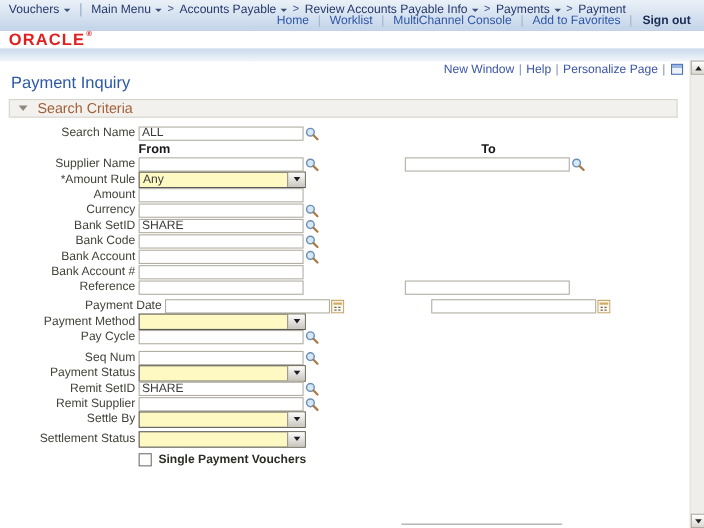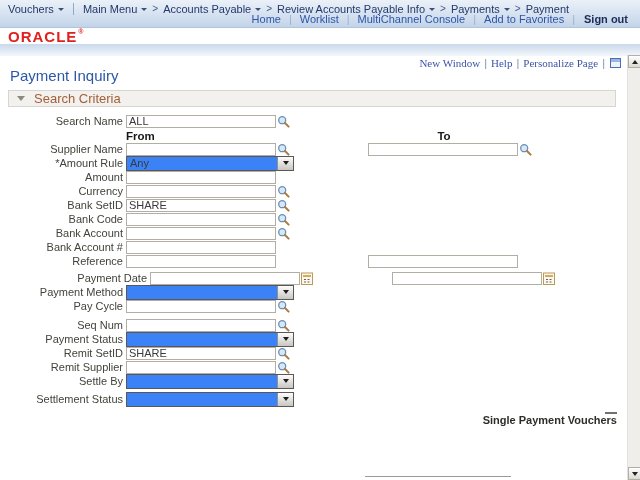--- a/index.html
+++ b/index.html
@@ -25,21 +25,21 @@
   
   .logo{position:absolute;left:8px;top:28px;font-size:15px;font-weight:bold;color:#e21f1f;
         letter-spacing:1px;}
   .logo-tm{font-size:7px;vertical-align:top;margin-left:1px;}
   .blueband{position:absolute;left:0;top:44px;width:640px;height:12px;
             background:linear-gradient(#c9d8eb,#f3f7fb);}
 
   
   .pagebar{position:absolute;right:19px;top:57px;display:flex;align-items:center;
            font-size:11px;color:#3b55a6;white-space:nowrap;}
-  .pb-item{cursor:pointer;font-family:Liberation Serif, serif;}
+  .pb-item{cursor:pointer;}
   .pb-pipe{color:#7c8fc0;margin:0 4px;}
   .grid-icon{display:inline-block;width:11px;height:10px;border:1px solid #4a6fb5;background:
      linear-gradient(#9db6e0 0 3px,#eef3fa 3px);box-sizing:border-box;margin-left:1px;cursor:pointer;}
 
   
   .vscroll{position:absolute;right:0;top:55px;width:13px;height:425px;background:#f0eeea;
            border-left:1px solid #e4e2dd;box-sizing:border-box;}
   .vs-btn{position:absolute;left:0;width:13px;height:13px;box-sizing:border-box;
           background:linear-gradient(#ffffff,#dcd9d3);border:1px solid #b2aea5;
           display:flex;align-items:center;justify-content:center;cursor:pointer;}
@@ -63,29 +63,29 @@
   .flabel{width:126px;text-align:right;padding-right:3px;font-size:11px;font-weight:400;
           color:#43433b;white-space:nowrap;box-sizing:border-box;}
   .fctrl{width:242px;display:flex;align-items:center;}
   .fto{display:flex;align-items:center;}
   .ptext{width:150px;height:13px;border:1px solid #b2aea3;font:11px "Liberation Sans",sans-serif;
          color:#3a3a3a;padding:0 2px;box-sizing:border-box;background:#fff;}
   .lookup-svg,.cal-svg{margin-left:1px;display:block;cursor:pointer;}
   .fromto{display:flex;height:13px;margin:1px 0 0 0;align-items:center;}
   .fromlabel{margin-left:126px;width:152px;text-align:left;font-weight:bold;font-size:11.5px;color:#181818;}
   .tolabel{margin-left:90px;width:152px;text-align:center;font-weight:bold;font-size:11.5px;color:#181818;}
-  .pselect{width:168px;height:15px;border:1px solid #58585a;background:#3b82f6;display:flex;
+  .pselect{width:152px;height:15px;border:1px solid #58585a;background:#fef9c3;display:flex;
            align-items:center;box-sizing:border-box;cursor:pointer;}
   .pselect-text{flex:1;font-size:11px;color:#3a3a3a;padding-left:3px;overflow:hidden;white-space:nowrap;}
   .pselect-btn{width:15px;height:13px;background:linear-gradient(#fdfdfd,#c9c6c0);
                border-left:1px solid #919191;display:flex;align-items:center;justify-content:center;}
   .pselect-arrow{width:0;height:0;border-left:3.5px solid transparent;border-right:3.5px solid transparent;
                  border-top:4px solid #1d1d1d;}
 
-  .chkrow{display:flex;align-items:flex-end;margin-top:6px;height:12px;flex-direction:column;}
+  .chkrow{display:flex;align-items:flex-start;margin-top:6px;height:12px;}
   .chkbox{margin-left:126px;width:10px;height:10px;border:1px solid #757069;background:#fdfdfd;
           box-sizing:content-box;cursor:pointer;}
   .chklabel{margin-left:6px;font-size:11px;font-weight:bold;color:#2e2e28;}
 
   .actrow{display:flex;align-items:center;margin-top:7px;height:18px;}
   .maxrows-input{width:44px;height:15px;border:1px solid #b2aea3;font:11px "Liberation Sans",sans-serif;
                  color:#3a3a3a;text-align:right;padding:0 3px;box-sizing:border-box;}
   .pbtn{height:17px;background:#f6dfa7;border:1px solid #d5b274;border-radius:3px;
         font:11px "Liberation Sans",sans-serif;color:#40382a;display:flex;align-items:center;
         justify-content:center;cursor:pointer;box-sizing:border-box;}

